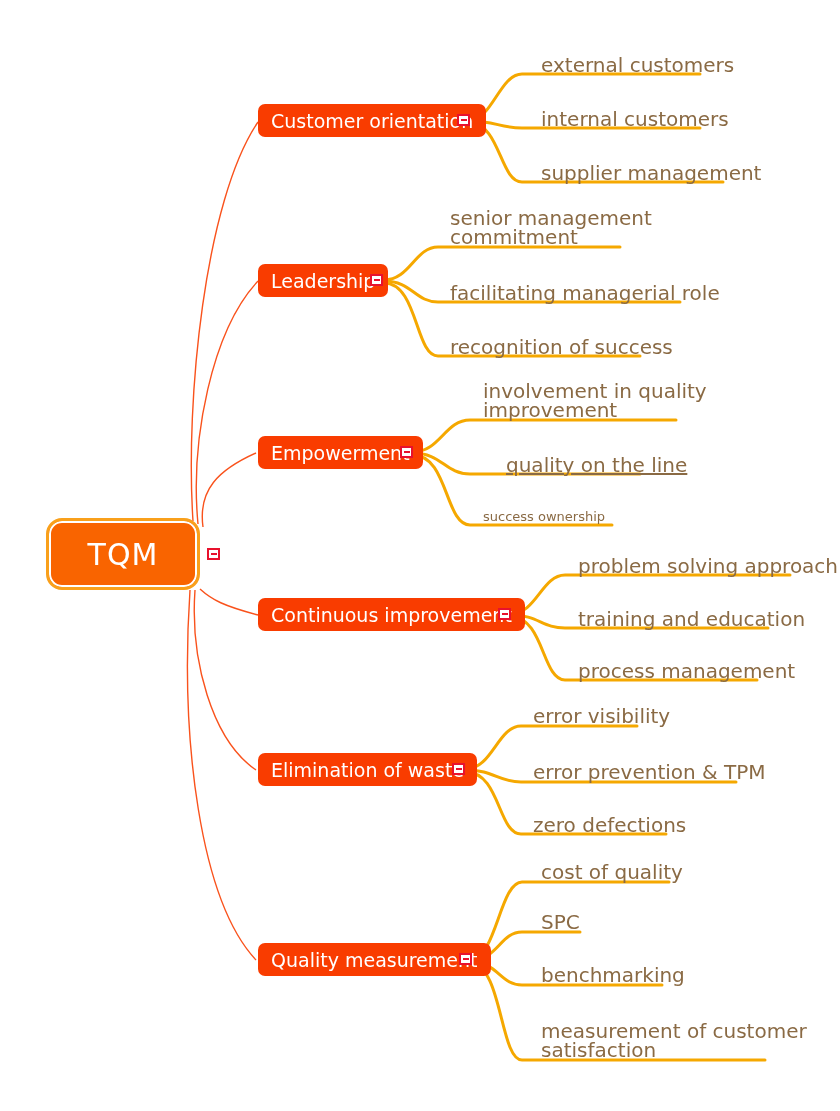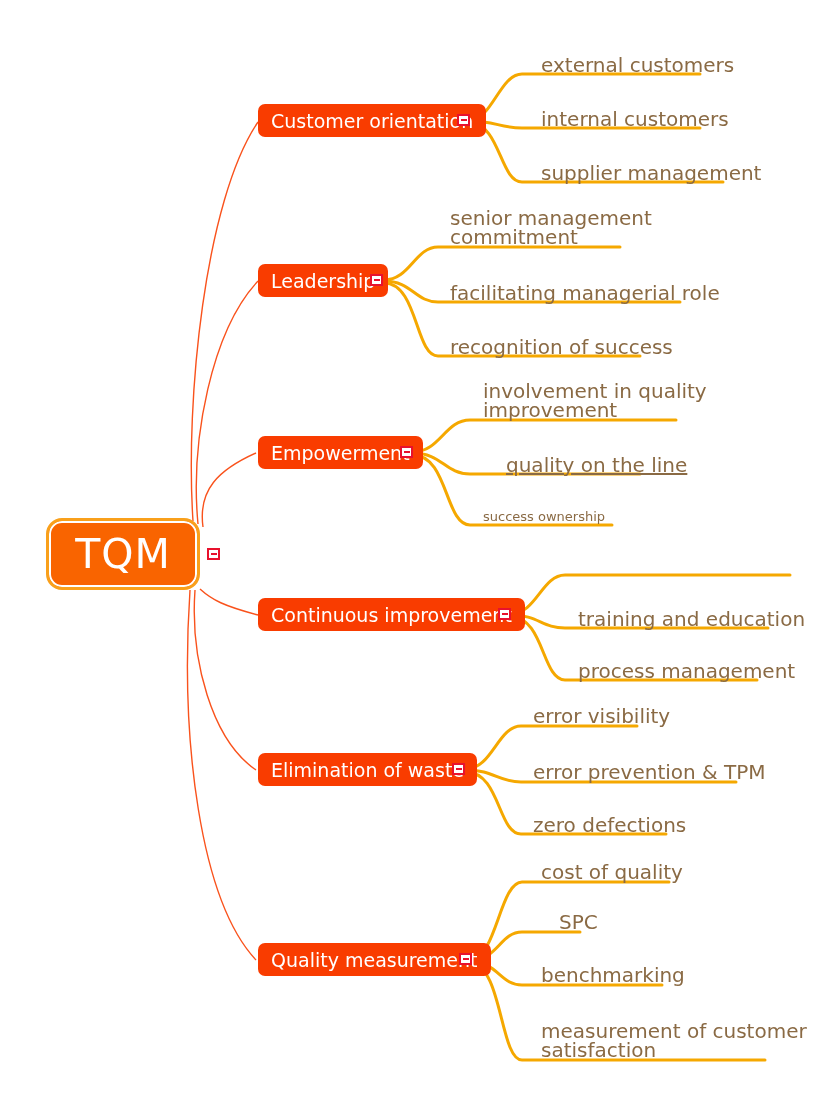--- a/index.html
+++ b/index.html
@@ -24,21 +24,21 @@
   }
 
   
   .central {
     position: absolute;
     display: flex; align-items: center; justify-content: center;
     background: #F96400;
     border: 3px solid #F9A01B;
     border-radius: 16px;
     color: #ffffff;
-    font-size: 41px;
+    font-size: 30px;
     letter-spacing: 1px;
     box-shadow: 0 0 0 2px #ffffff inset;
     z-index: 4;
   }
 
   
   .topic {
     position: absolute;
     display: flex; align-items: center; justify-content: center;
     background: #F93C00;
@@ -159,38 +159,39 @@
 improvement</div>
   <div class="sub" style="left:506px; top:456px;text-decoration:underline;">quality on the line</div>
   <div class="sub small" style="left:483px; top:509px;">success ownership</div>
 
   <div class="topic" style="left:258px; top:598px;">
     <span>Continuous improvement</span>
   </div>
   <div class="toggle" style="left:498px; top:608px;">
     <i></i>
   </div>
+  <div class="sub" style="left:578px; top:557px;">problem solving approach</div>
   <div class="sub" style="left:578px; top:610px;">training and education</div>
   <div class="sub" style="left:578px; top:662px;">process management</div>
 
   <div class="topic" style="left:258px; top:753px;">
     <span>Elimination of waste</span>
   </div>
   <div class="toggle" style="left:452px; top:763px;">
     <i></i>
   </div>
   <div class="sub" style="left:533px; top:707px;">error visibility</div>
   <div class="sub" style="left:533px; top:763px;">error prevention &amp; TPM</div>
   <div class="sub" style="left:533px; top:816px;">zero defections</div>
 
   <div class="topic" style="left:258px; top:943px;">
     <span>Quality measurement</span>
   </div>
   <div class="toggle" style="left:459px; top:953px;">
     <i></i>
   </div>
   <div class="sub" style="left:541px; top:863px;">cost of quality</div>
-  <div class="sub" style="left:559px; top:913px;">SPC</div>
+  <div class="sub" style="left:541px; top:913px;">SPC</div>
   <div class="sub" style="left:541px; top:966px;">benchmarking</div>
   <div class="sub" style="left:541px; top:1022px;">measurement of customer
 satisfaction</div>
 
 </div>
 
 </body></html>

